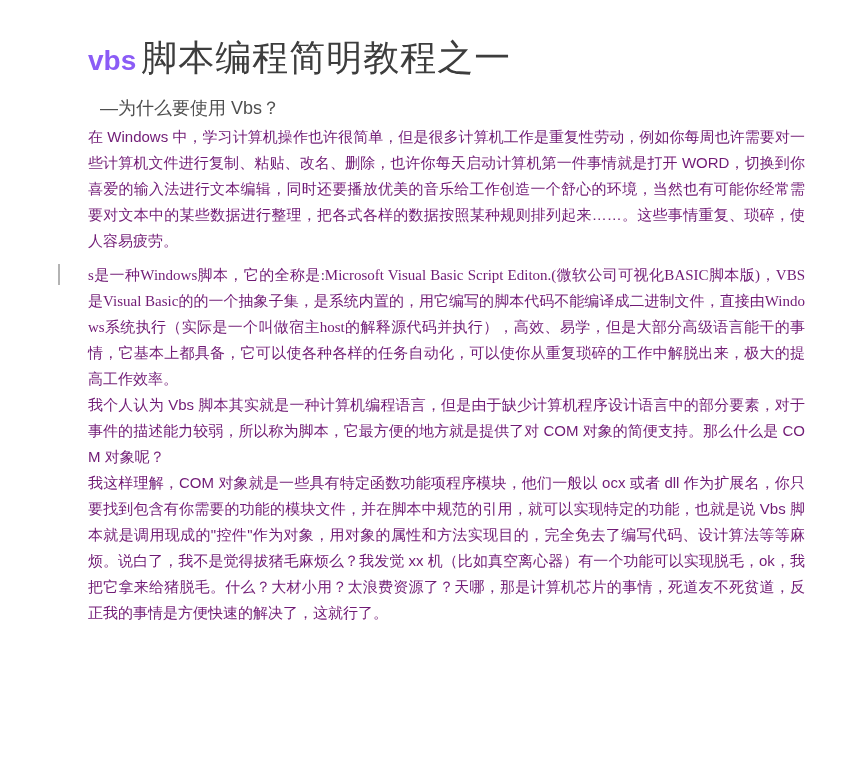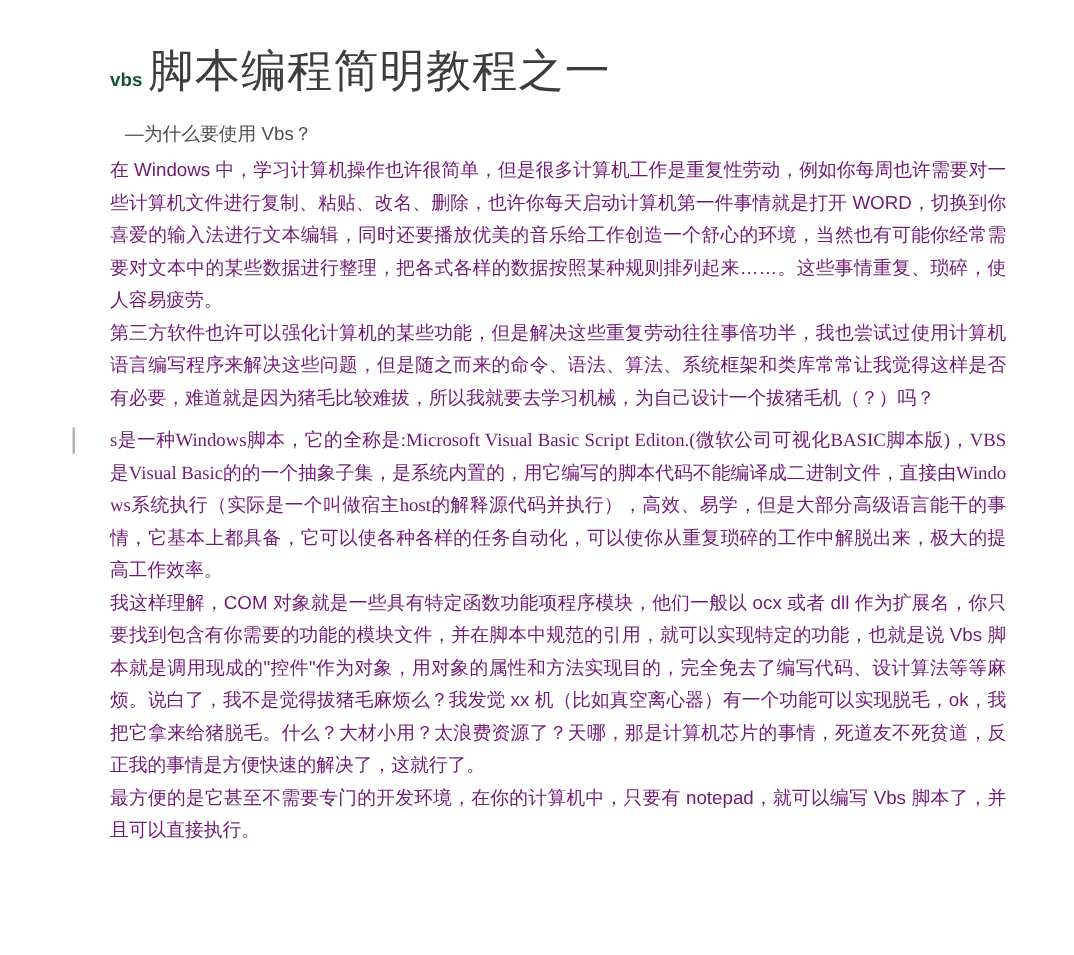--- a/index.html
+++ b/index.html
@@ -18,36 +18,36 @@
     width: 859px;
     padding: 38px 54px 0 88px;
   }
   .title-row {
     white-space: nowrap;
     line-height: 40px;
   }
   .title-prefix {
     font-family: "Liberation Sans", "DejaVu Sans", sans-serif;
     font-weight: bold;
-    font-size: 15px;
-    color: #14532d;
+    font-size: 28px;
+    color: #8b5cf6;
     margin-right: 5px;
   }
   .title-main {
     font-family: "DejaVu Serif", "Liberation Serif", serif;
     font-size: 36px;
     font-weight: normal;
     color: #3d3d3d;
     letter-spacing: 1px;
     text-align: right;
   }
   .subtitle {
     margin-top: 14px;
     padding-left: 12px;
-    font-size: 15px;
+    font-size: 18px;
     line-height: 18px;
     color: #4f4f4f;
   }
   .body-text {
     margin-top: 7px;
   }
   .body-text p {
     margin: 0;
     font-size: 15px;
     line-height: 26px;
@@ -75,21 +75,20 @@
 <div class="doc">
 
   <div class="title-row">
     <span class="title-prefix">vbs</span><span class="title-main">脚本编程简明教程之一</span>
   </div>
 
   <div class="subtitle">—为什么要使用 Vbs？</div>
 
   <div class="body-text">
     <p>在 Windows 中，学习计算机操作也许很简单，但是很多计算机工作是重复性劳动，例如你每周也许需要对一些计算机文件进行复制、粘贴、改名、删除，也许你每天启动计算机第一件事情就是打开 WORD，切换到你喜爱的输入法进行文本编辑，同时还要播放优美的音乐给工作创造一个舒心的环境，当然也有可能你经常需要对文本中的某些数据进行整理，把各式各样的数据按照某种规则排列起来……。这些事情重复、琐碎，使人容易疲劳。</p>
-    <p>第三方软件也许可以强化计算机的某些功能，但是解决这些重复劳动往往事倍功半，我也尝试过使用计算机语言编写程序来解决这些问题，但是随之而来的命令、语法、算法、系统框架和类库常常让我觉得这样是否有必要，难道就是因为猪毛比较难拔，所以我就要去学习机械，为自己设计一个拔猪毛机（？）吗？</p>
     <p class="para-vbs">
       <span class="text-cursor"></span><span>s是一种Windows脚本，它的全称是:Microsoft Visual Basic Script Editon.(微软公司可视化BASIC脚本版)，VBS是Visual Basic的的一个抽象子集，是系统内置的，用它编写的脚本代码不能编译成二进制文件，直接由Windows系统执行（实际是一个叫做宿主host的解释源代码并执行），高效、易学，但是大部分高级语言能干的事情，它基本上都具备，它可以使各种各样的任务自动化，可以使你从重复琐碎的工作中解脱出来，极大的提高工作效率。</span>
     </p>
+    <p>我个人认为 Vbs 脚本其实就是一种计算机编程语言，但是由于缺少计算机程序设计语言中的部分要素，对于事件的描述能力较弱，所以称为脚本，它最方便的地方就是提供了对 COM 对象的简便支持。那么什么是 COM 对象呢？</p>
     <p>我这样理解，COM 对象就是一些具有特定函数功能项程序模块，他们一般以 ocx 或者 dll 作为扩展名，你只要找到包含有你需要的功能的模块文件，并在脚本中规范的引用，就可以实现特定的功能，也就是说 Vbs 脚本就是调用现成的"控件"作为对象，用对象的属性和方法实现目的，完全免去了编写代码、设计算法等等麻烦。说白了，我不是觉得拔猪毛麻烦么？我发觉 xx 机（比如真空离心器）有一个功能可以实现脱毛，ok，我把它拿来给猪脱毛。什么？大材小用？太浪费资源了？天哪，那是计算机芯片的事情，死道友不死贫道，反正我的事情是方便快速的解决了，这就行了。</p>
-    <p>最方便的是它甚至不需要专门的开发环境，在你的计算机中，只要有 notepad，就可以编写 Vbs 脚本了，并且可以直接执行。</p>
   </div>
 
 </div>
 
 </body></html>

